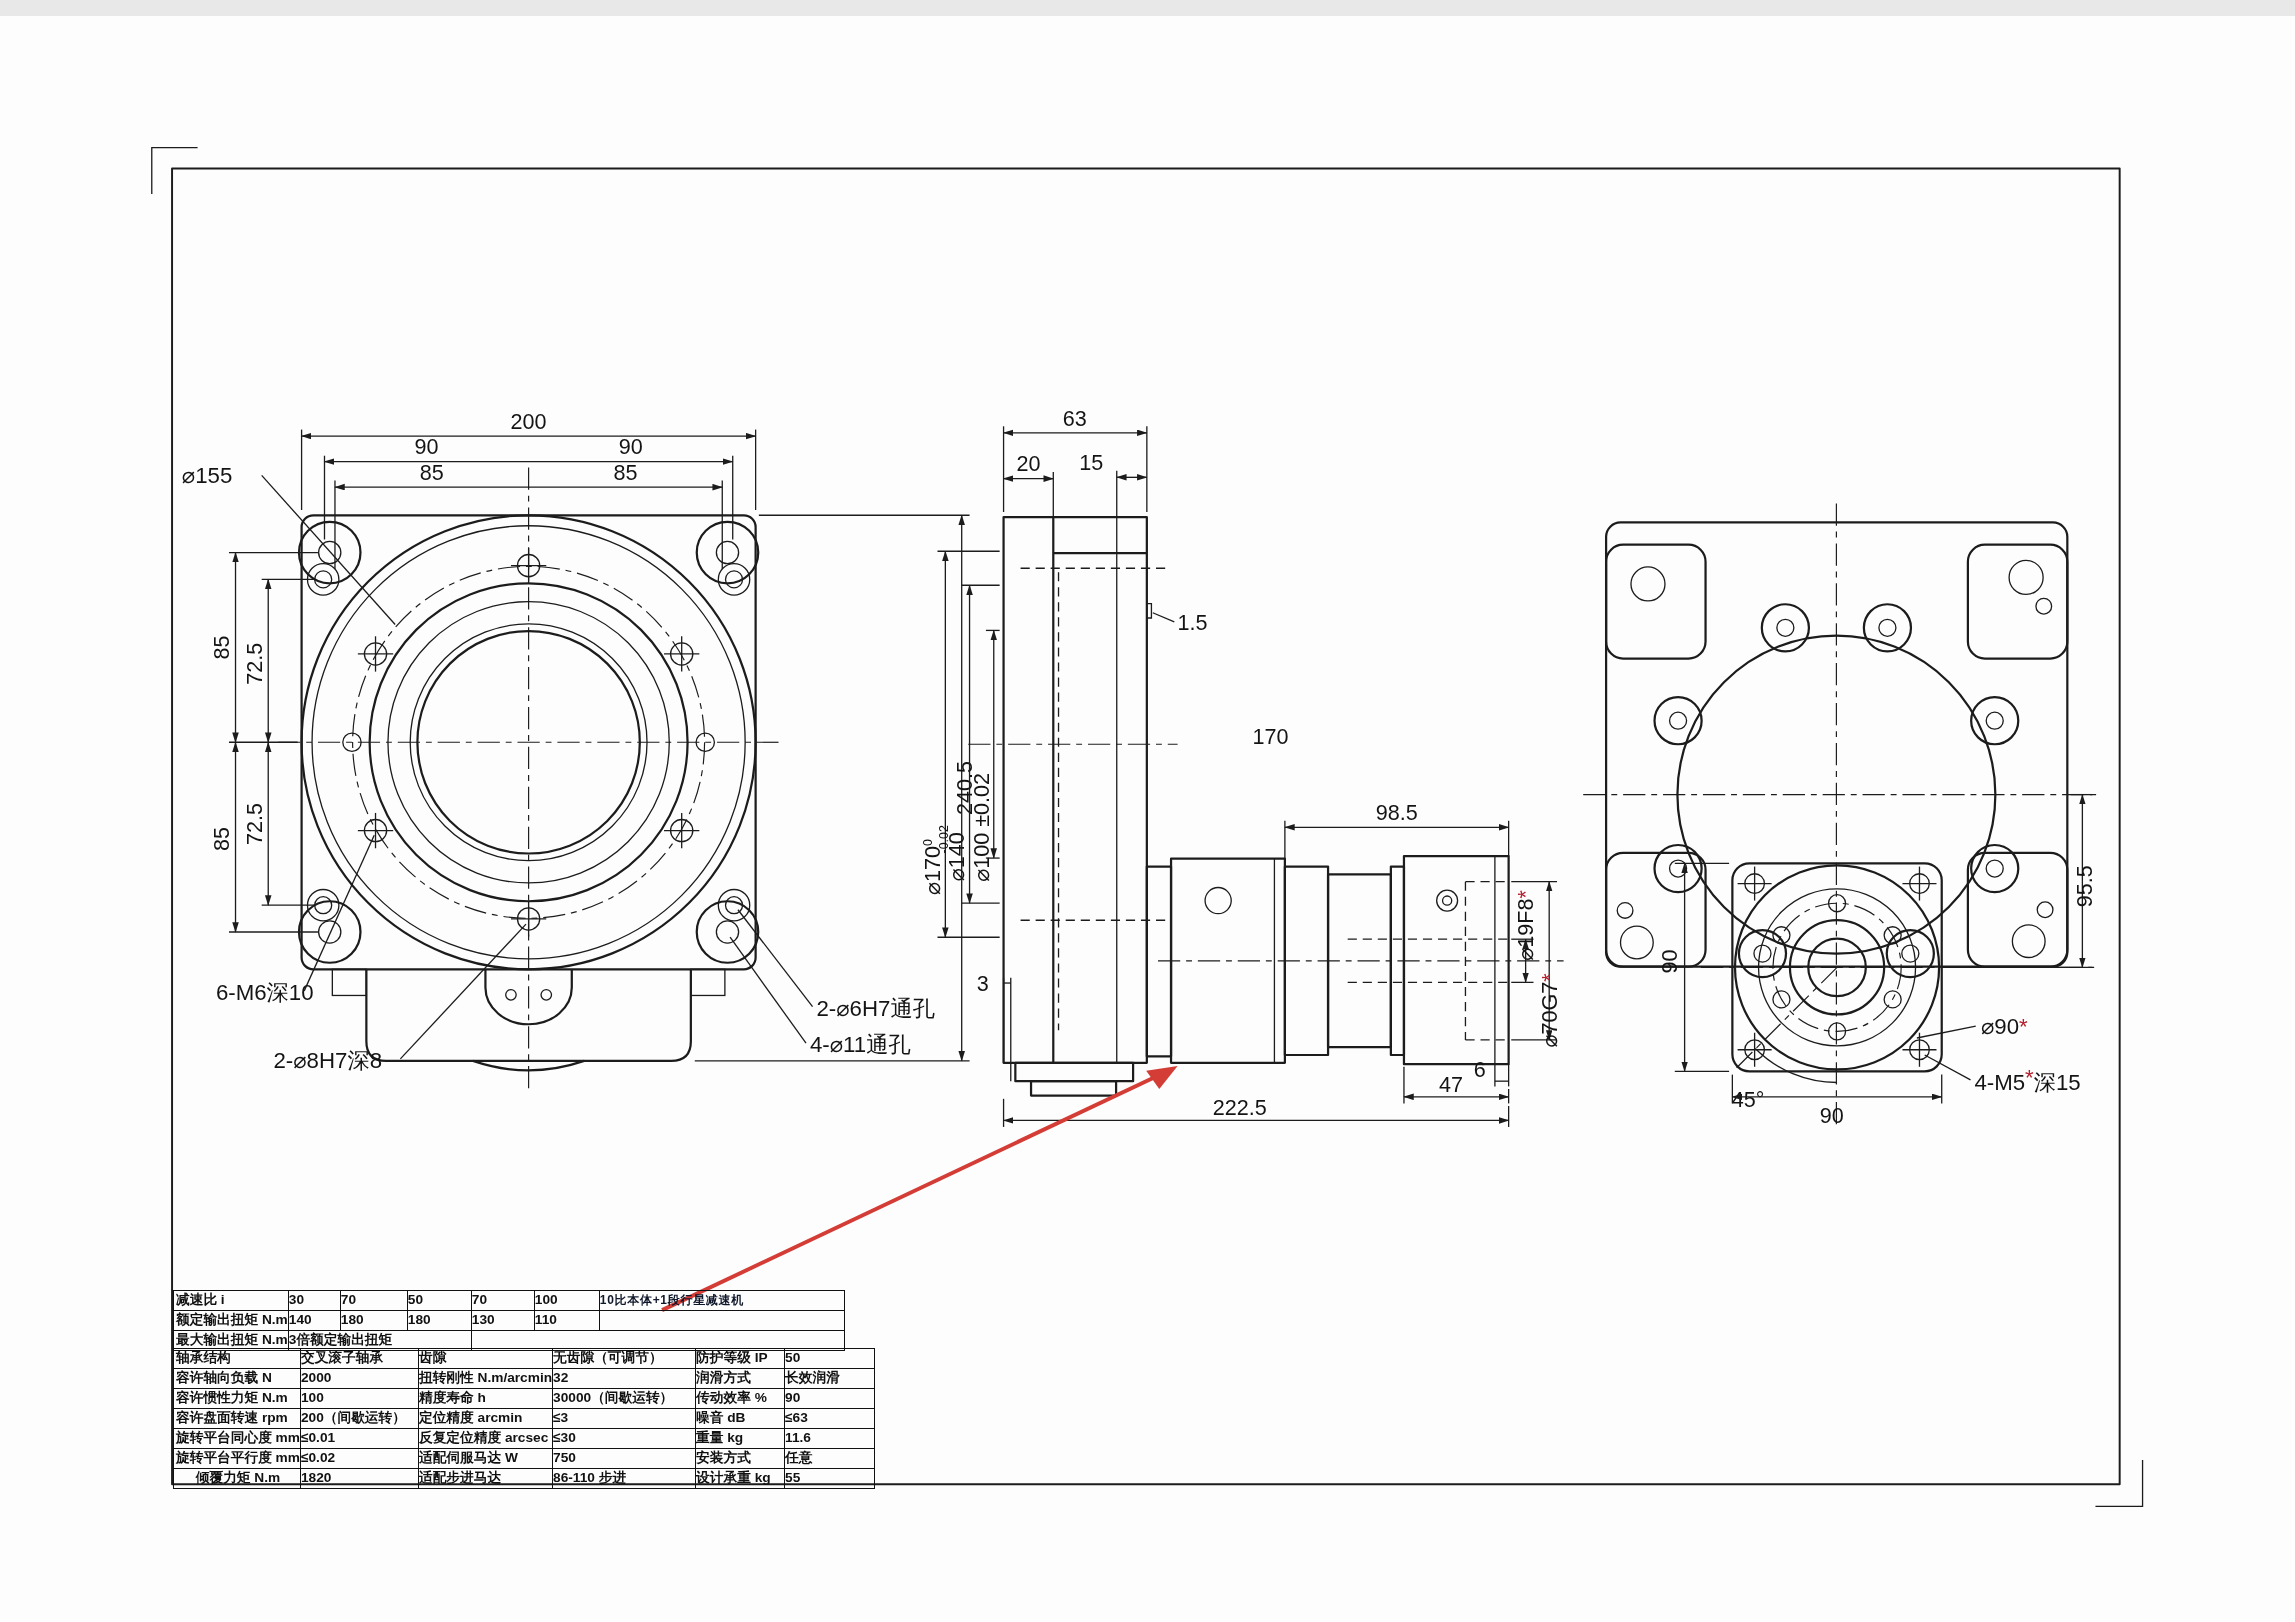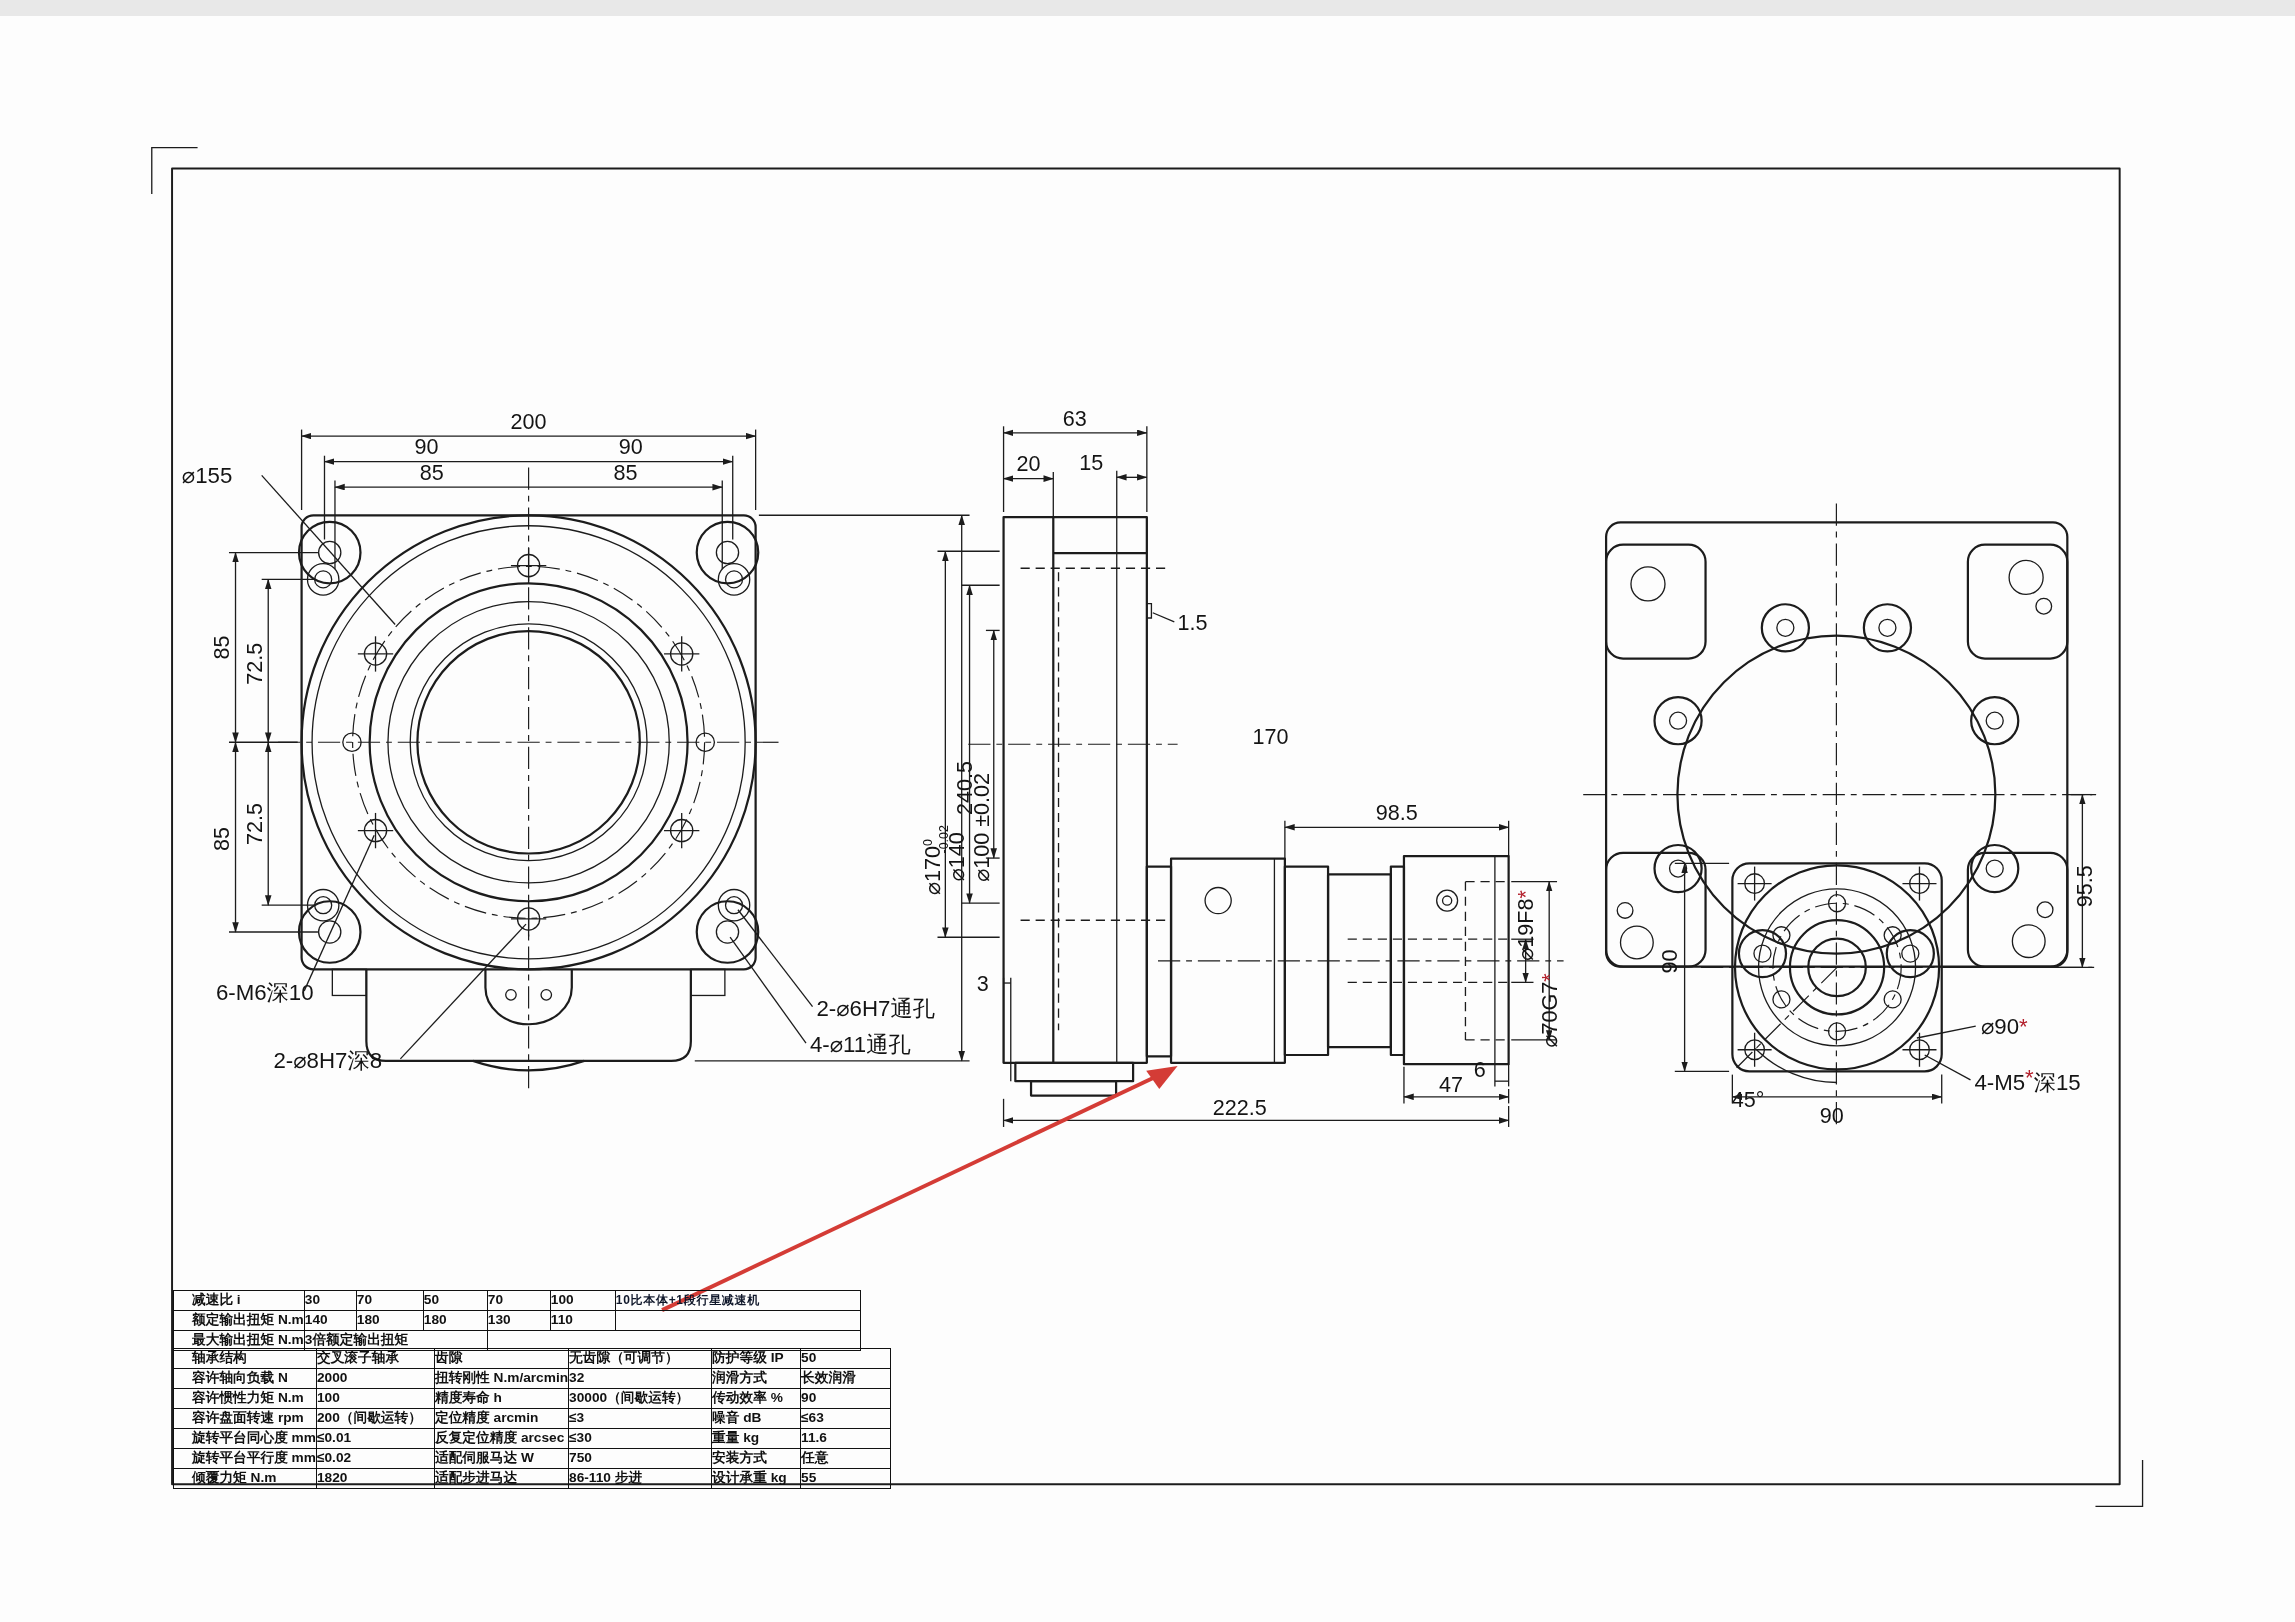--- a/index.html
+++ b/index.html
@@ -16,21 +16,21 @@
   text{fill:#141414;font-family:"Liberation Sans",sans-serif;}
   .dt{font-size:33px;text-anchor:middle;}
   .ct{font-size:34px;text-anchor:start;}
   .st{fill:#b3202c;}
   .tol{font-size:19px;}
   
   .spec{position:absolute;left:173px;border-collapse:collapse;table-layout:fixed;
         font-family:"Liberation Sans",sans-serif;font-size:13.7px;font-weight:700;color:#111;}
   .spec td{border:1.7px solid #111;height:19px;padding:0;text-align:left;line-height:1.05;
            white-space:nowrap;overflow:hidden;}
-  .spec td.c1{text-align:left;padding-left:18px;}
+  .spec td.c1{text-align:left;padding-left:2px;}
   .spec td.redcell{color:#0f172a;font-size:12px;letter-spacing:0.7px;}
   .note{position:absolute;left:1197px;top:1153px;width:877px;color:#c2262e;
         font-size:29px;font-weight:700;letter-spacing:0.7px;white-space:nowrap;}
 </style>
 </head>
 <body>
 
 <div class="sheet">
 
 <svg width="2295" height="1622" viewBox="0 0 3508 2479">
@@ -508,21 +508,21 @@
   </tr>
   <tr>
     <td class="c1">旋转平台平行度 mm</td>
           <td>≤0.02</td>
     <td>适配伺服马达 W</td>
           <td>750</td>
     <td>安装方式</td>
           <td>任意</td>
   </tr>
   <tr>
-    <td class="c1" style="">倾覆力矩 N.m</td>
+    <td class="c1" style="text-align:center">倾覆力矩 N.m</td>
           <td>1820</td>
     <td>适配步进马达</td>
           <td>86-110 步进</td>
     <td>设计承重 kg</td>
           <td>55</td>
   </tr>
 </tbody>
     </table>
 
 </div>

